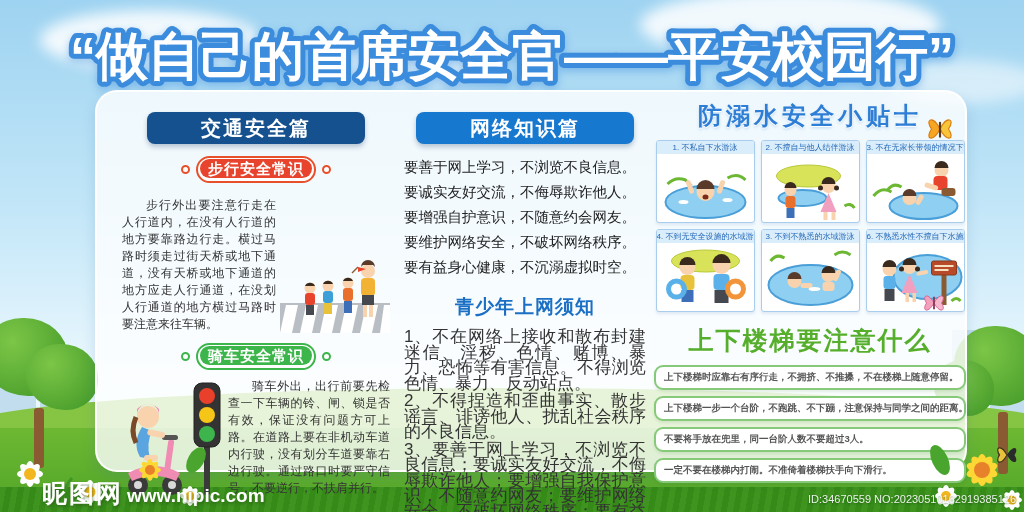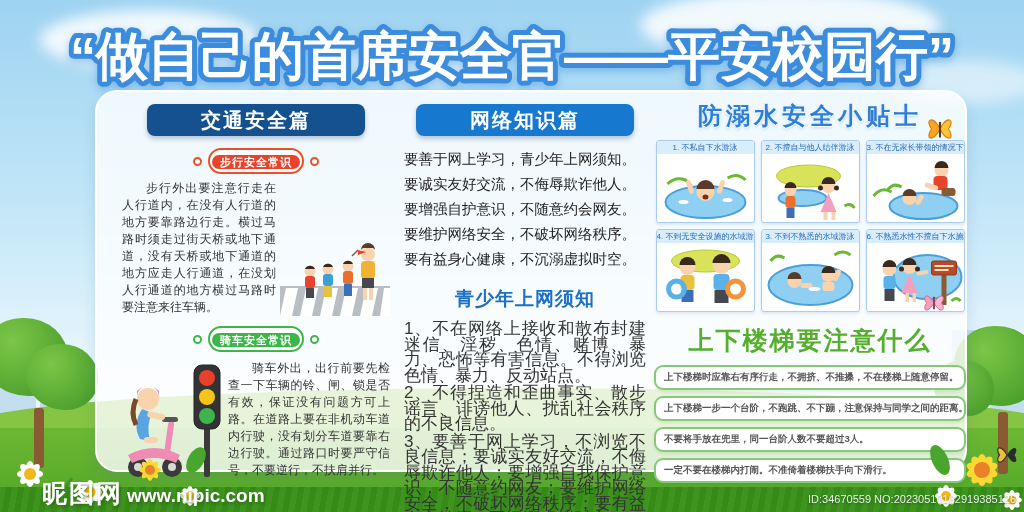--- a/index.html
+++ b/index.html
@@ -24,33 +24,33 @@
   
   .title-svg{position:absolute;left:0;top:14px;width:1024px;height:84px;
              filter:drop-shadow(0 3px 4px rgba(60,140,220,.45));}
   
   .panel{position:absolute;left:95px;top:90px;width:872px;height:382px;
          background:rgba(255,255,255,.80);border:2px solid rgba(255,255,255,.95);
          border-radius:22px;box-shadow:0 6px 14px rgba(60,110,160,.18);}
   .col-left{position:absolute;left:122px;top:104px;width:268px;}
   .col-mid{position:absolute;left:404px;top:104px;width:242px;}
   .col-right{position:absolute;left:654px;top:100px;width:312px;}
-  .hdr{width:218px;height:32px;margin:0 auto 12px;border-radius:8px;
+  .hdr{width:218px;height:32px;margin:8px auto 12px;border-radius:8px;
        color:#fff;font-size:20px;font-weight:bold;text-align:center;line-height:32px;
        letter-spacing:2px;box-shadow:0 3px 5px rgba(0,40,90,.25);}
   .hdr-navy{background:#15518f;}
   .hdr-blue{background:#1778cf;}
   .badge-row{display:flex;align-items:center;justify-content:center;gap:6px;margin:4px 0 6px;}
   .dotc{width:9px;height:9px;border-radius:50%;background:#fff;border:2px solid currentColor;}
   .pill-outer{border:2px solid currentColor;border-radius:16px;padding:2px;background:#fff;}
-  .pill-inner{border-radius:12px;padding:1px 8px;color:#fff;font-size:11px;font-weight:bold;letter-spacing:1px;}
+  .pill-inner{border-radius:12px;padding:1px 8px;color:#fff;font-size:15px;font-weight:bold;letter-spacing:1px;}
   .orange{color:#e8502c;} .orange .pill-inner{background:#e8432c;}
   .greenb{color:#3cb54a;} .greenb .pill-inner{background:#3cb54a;}
   .body-txt{font-size:12px;line-height:17px;color:#333;text-indent:2em;text-align:justify;}
-  .walk-wrap{display:flex;gap:4px;margin-top:6px;}
+  .walk-wrap{display:flex;gap:4px;margin-top:14px;}
   .walk-wrap .body-txt{width:154px;}
   .walk-art{width:110px;align-self:flex-end;}
   .cycle-wrap{display:flex;gap:4px;margin-top:8px;}
   .cycle-art{align-self:flex-end;}
   .cycle-wrap .body-txt{flex:1;}
   
   .slogan{font-size:14.5px;color:#222;line-height:22px;white-space:nowrap;margin:3px 0;font-weight:500;}
   .mid-sub{font-size:19px;font-weight:bold;color:#1b6fc4;text-align:center;margin:16px 0 9px;letter-spacing:1px;}
   .rule{font-size:17px;line-height:15.5px;color:#333;text-align:justify;margin-bottom:2px;}
   
@@ -187,21 +187,21 @@
         <circle cx="17" cy="15" r="8" fill="#e8402a"></circle>
         <circle cx="17" cy="34" r="8" fill="#f5c518"></circle>
         <circle cx="17" cy="53" r="8" fill="#3db54c"></circle>
       </svg>
       <div class="body-txt">骑车外出，出行前要先检查一下车辆的铃、闸、锁是否有效，保证没有问题方可上路。在道路上要在非机动车道内行驶，没有划分车道要靠右边行驶。通过路口时要严守信号，不要逆行，不扶肩并行。</div>
     </div>
   </div>
 
   <div class="col-mid">
     <div class="hdr hdr-blue">网络知识篇</div>
-    <div class="slogan">要善于网上学习，青少年上网须知。</div>
+    <div class="slogan">要善于网上学习，不浏览不良信息。</div>
     <div class="slogan">要诚实友好交流，不侮辱欺诈他人。</div>
     <div class="slogan">要增强自护意识，不随意约会网友。</div>
     <div class="slogan">要维护网络安全，不破坏网络秩序。</div>
     <div class="slogan">要有益身心健康，不沉溺虚拟时空。</div>
     <div class="mid-sub">青少年上网须知</div>
     <div class="rule">1、不在网络上接收和散布封建迷信、淫秽、色情、赌博、暴力、恐怖等有害信息。不得浏览色情、暴力、反动站点。</div>
     <div class="rule">2、不得捏造和歪曲事实、散步谣言、诽谤他人、扰乱社会秩序的不良信息。</div>
     <div class="rule">3、要善于网上学习，不浏览不良信息；要诚实友好交流，不侮辱欺诈他人；要增强自我保护意识，不随意约网友；要维护网络安全，不破坏网络秩序；要有益身心健康，不沉溺虚拟时空。</div>
   </div>
 

